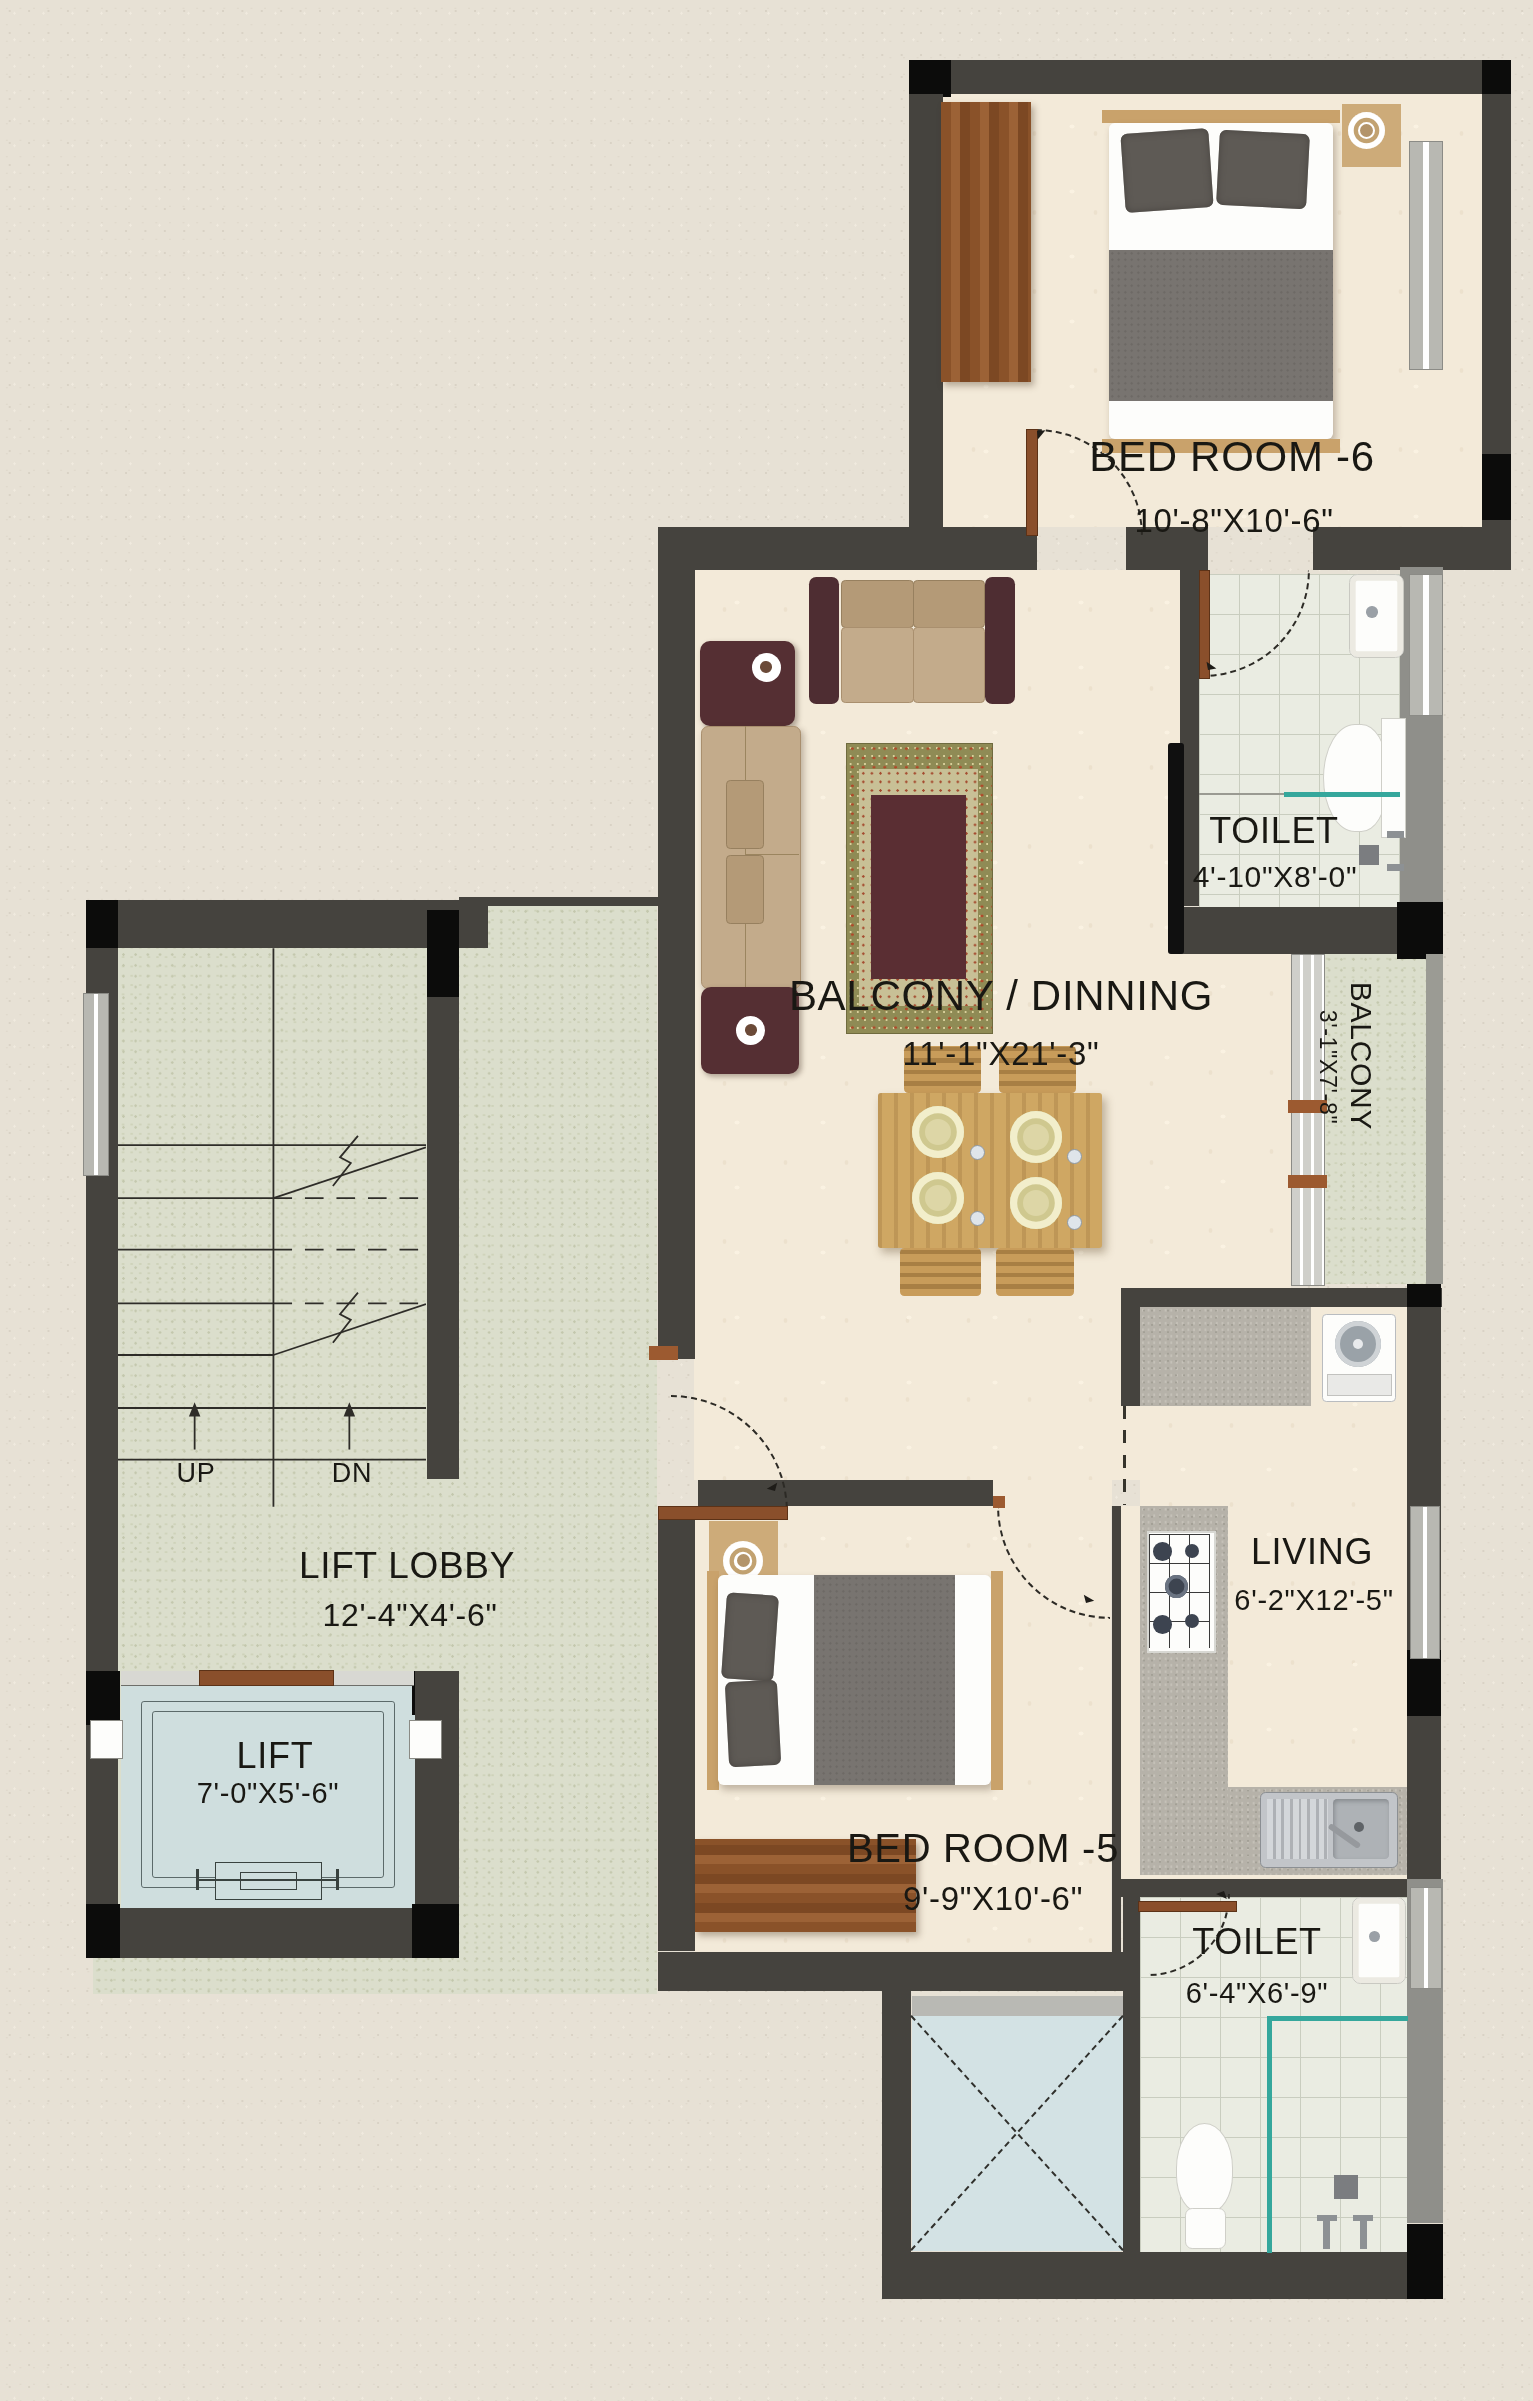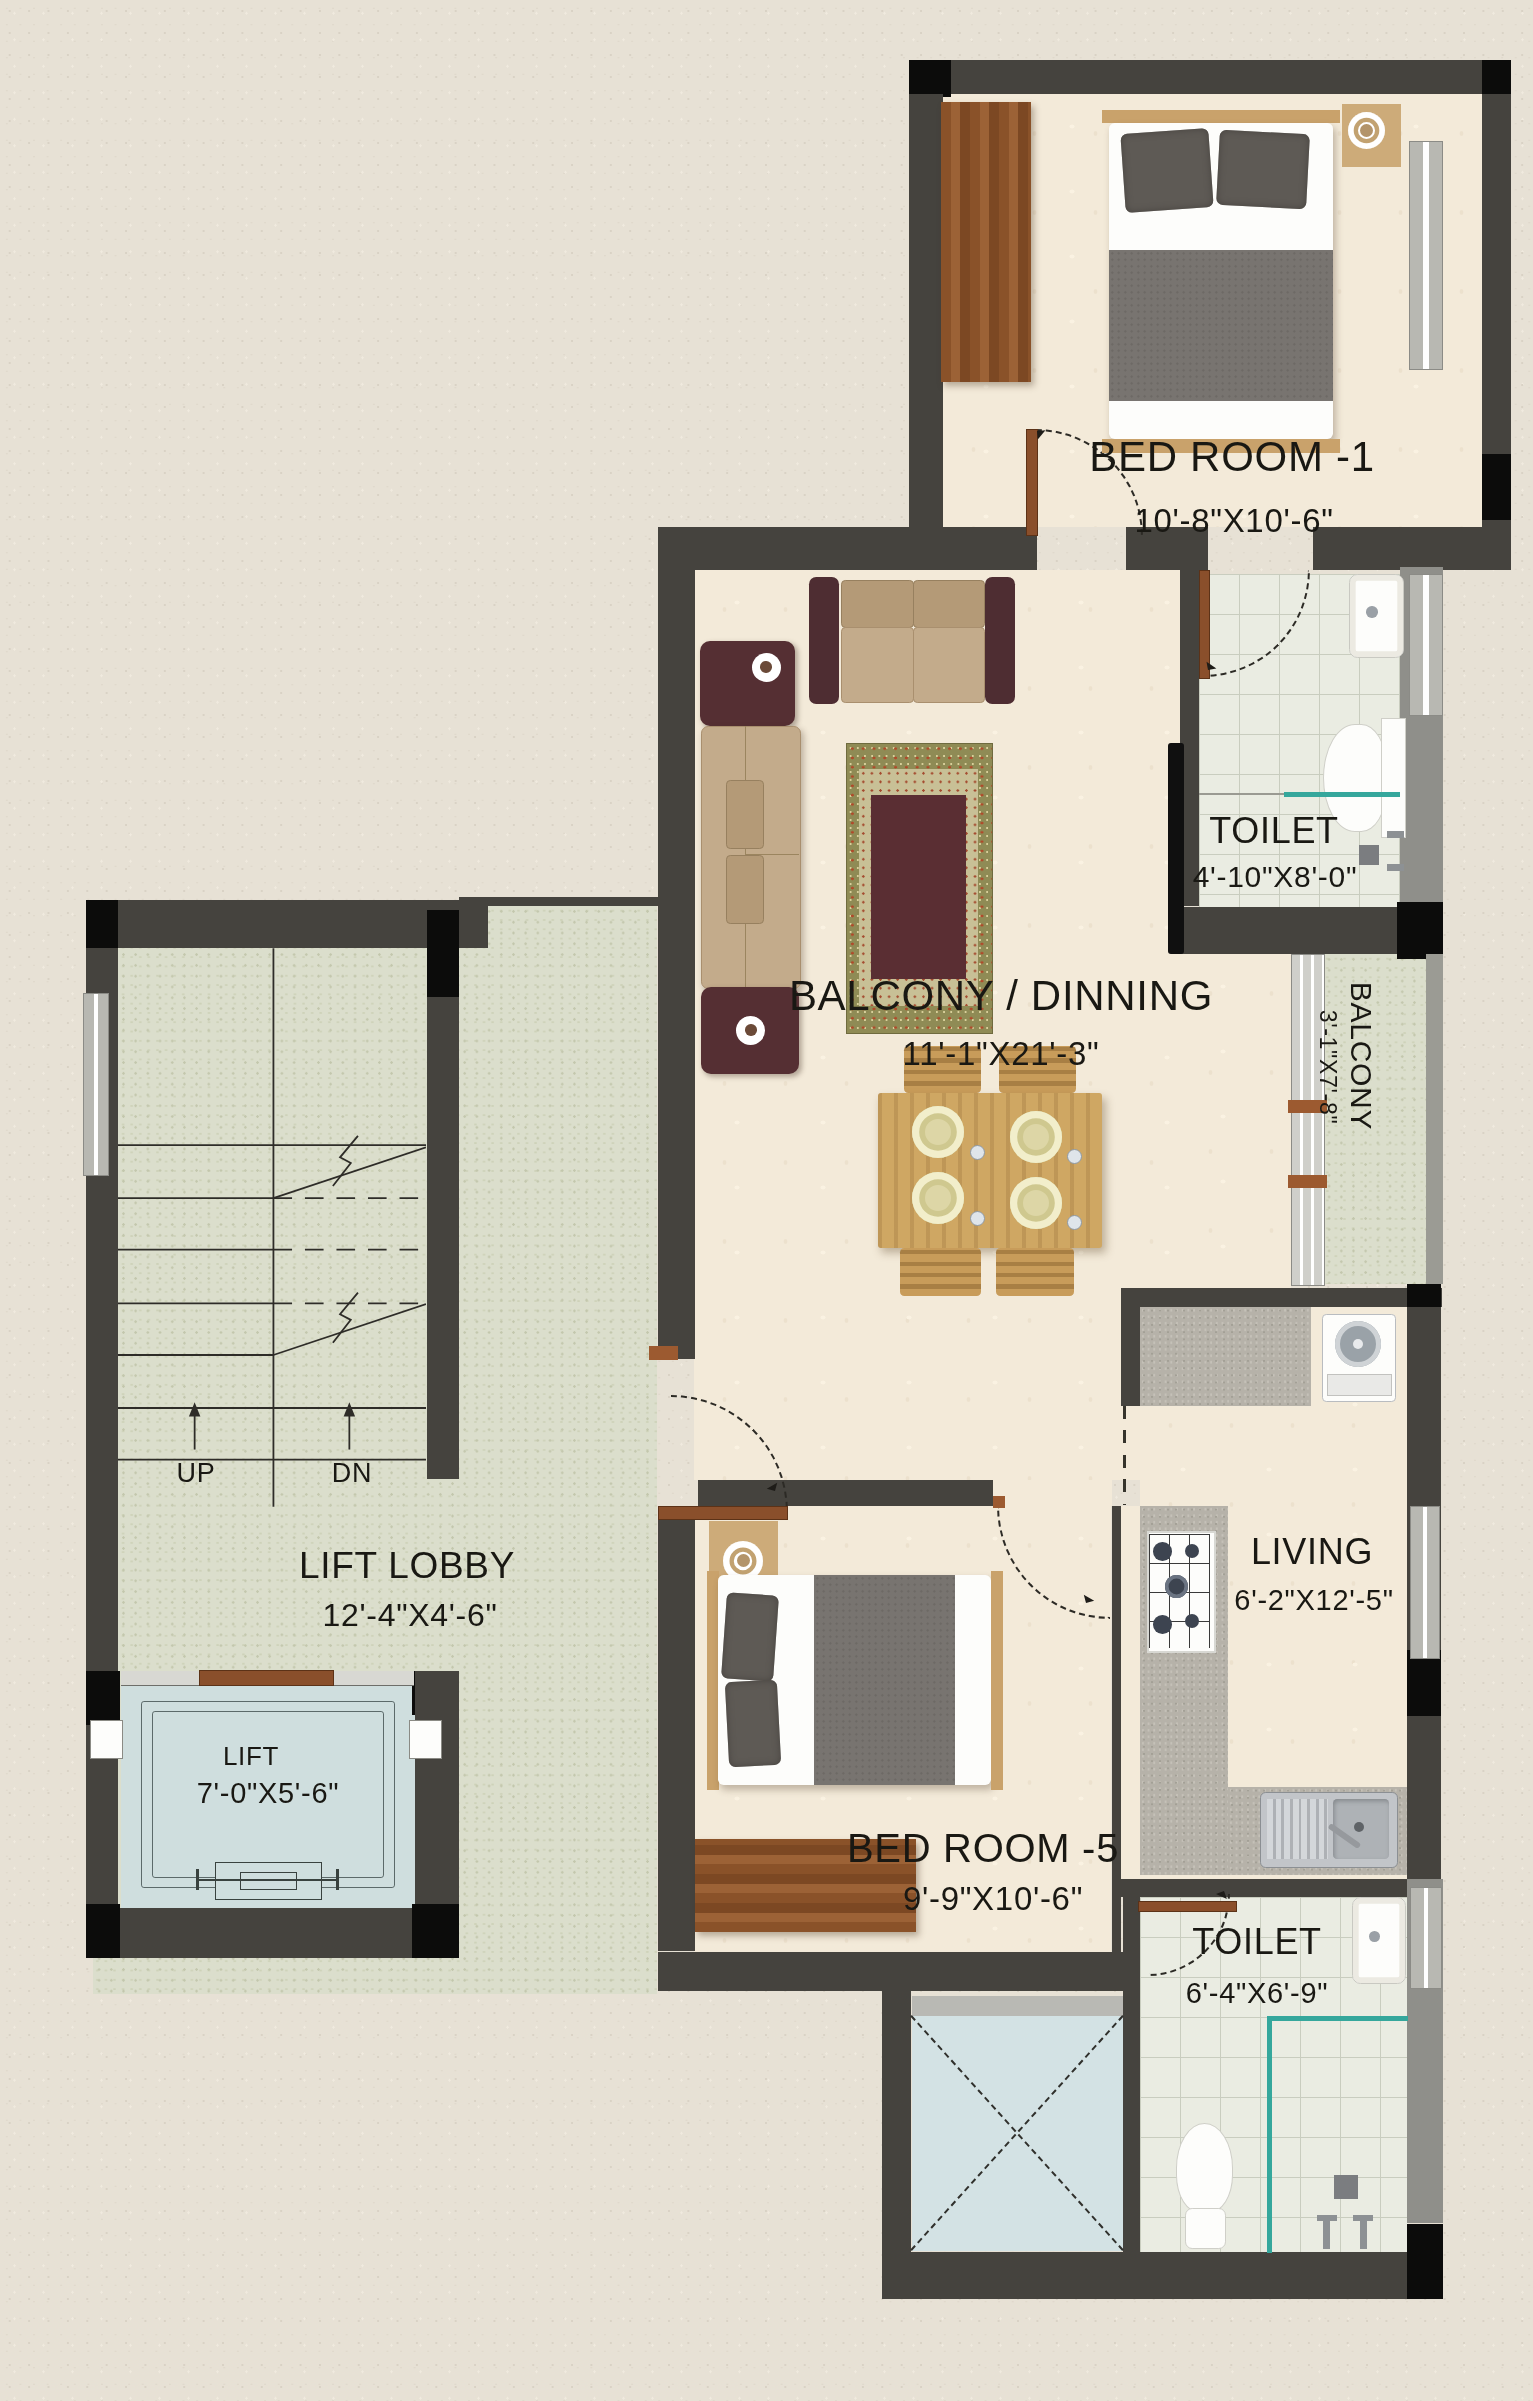--- a/index.html
+++ b/index.html
@@ -295,21 +295,21 @@
 <div class="teal" style="left:1267px;top:2016px;width:5px;height:237px;"></div>
 <div class="abs" style="left:1334px;top:2175px;width:24.4px;height:24.4px;background:#7b7d80;"></div>
 <div class="abs" style="left:1323px;top:2216px;width:7.2px;height:33px;background:#8d9194;"></div>
 <div class="abs" style="left:1317px;top:2215px;width:20px;height:5.7px;background:#8d9194;"></div>
 <div class="abs" style="left:1360px;top:2216px;width:7.2px;height:33px;background:#8d9194;"></div>
 <div class="abs" style="left:1353px;top:2215px;width:20px;height:5.7px;background:#8d9194;"></div>
 
 <div class="abs" style="left:859px;top:2132px;width:316px;height:0;border-top:2.2px dashed #30302c;transform:rotate(47.9deg);"></div>
 <div class="abs" style="left:859px;top:2132px;width:316px;height:0;border-top:2.2px dashed #30302c;transform:rotate(-47.9deg);"></div>
 
-<div class="lbl" style="left:1232px;top:457px;font-size:42px;">BED ROOM -1</div>
+<div class="lbl" style="left:1232px;top:457px;font-size:42px;">BED ROOM -6</div>
 <div class="lbl" style="left:1234px;top:521px;font-size:33px;">10'-8"X10'-6"</div>
 
 <div class="lbl" style="left:1274px;top:831px;font-size:36px;">TOILET</div>
 <div class="lbl" style="left:1275px;top:877px;font-size:30px;">4'-10"X8'-0"</div>
 
 <div class="lblv" style="left:1361px;top:1056px;font-size:30px;">BALCONY</div>
 <div class="lblv" style="left:1327px;top:1067px;font-size:23px;">3'-1"X7'-8"</div>
 
 <div class="lbl" style="left:1001px;top:996px;font-size:42px;">BALCONY / DINNING</div>
 <div class="lbl" style="left:1001px;top:1054px;font-size:33px;">11'-1"X21'-3"</div>
@@ -319,18 +319,18 @@
 
 <div class="lbl" style="left:983px;top:1848px;font-size:40px;">BED ROOM -5</div>
 <div class="lbl" style="left:993px;top:1899px;font-size:33px;">9'-9"X10'-6"</div>
 
 <div class="lbl" style="left:1257px;top:1942px;font-size:36px;">TOILET</div>
 <div class="lbl" style="left:1257px;top:1993px;font-size:29px;">6'-4"X6'-9"</div>
 
 <div class="lbl" style="left:407px;top:1566px;font-size:37px;">LIFT LOBBY</div>
 <div class="lbl" style="left:410px;top:1615px;font-size:32px;">12'-4"X4'-6"</div>
 
-<div class="lbl" style="left:251px;top:1756px;font-size:26px;">LIFT</div>
+<div class="lbl" style="left:275px;top:1756px;font-size:36px;">LIFT</div>
 <div class="lbl" style="left:268px;top:1793px;font-size:29px;">7'-0"X5'-6"</div>
 
 <div class="lbl" style="left:196px;top:1473px;font-size:27px;">UP</div>
 <div class="lbl" style="left:352px;top:1473px;font-size:27px;">DN</div>
 
 
 </body></html>

